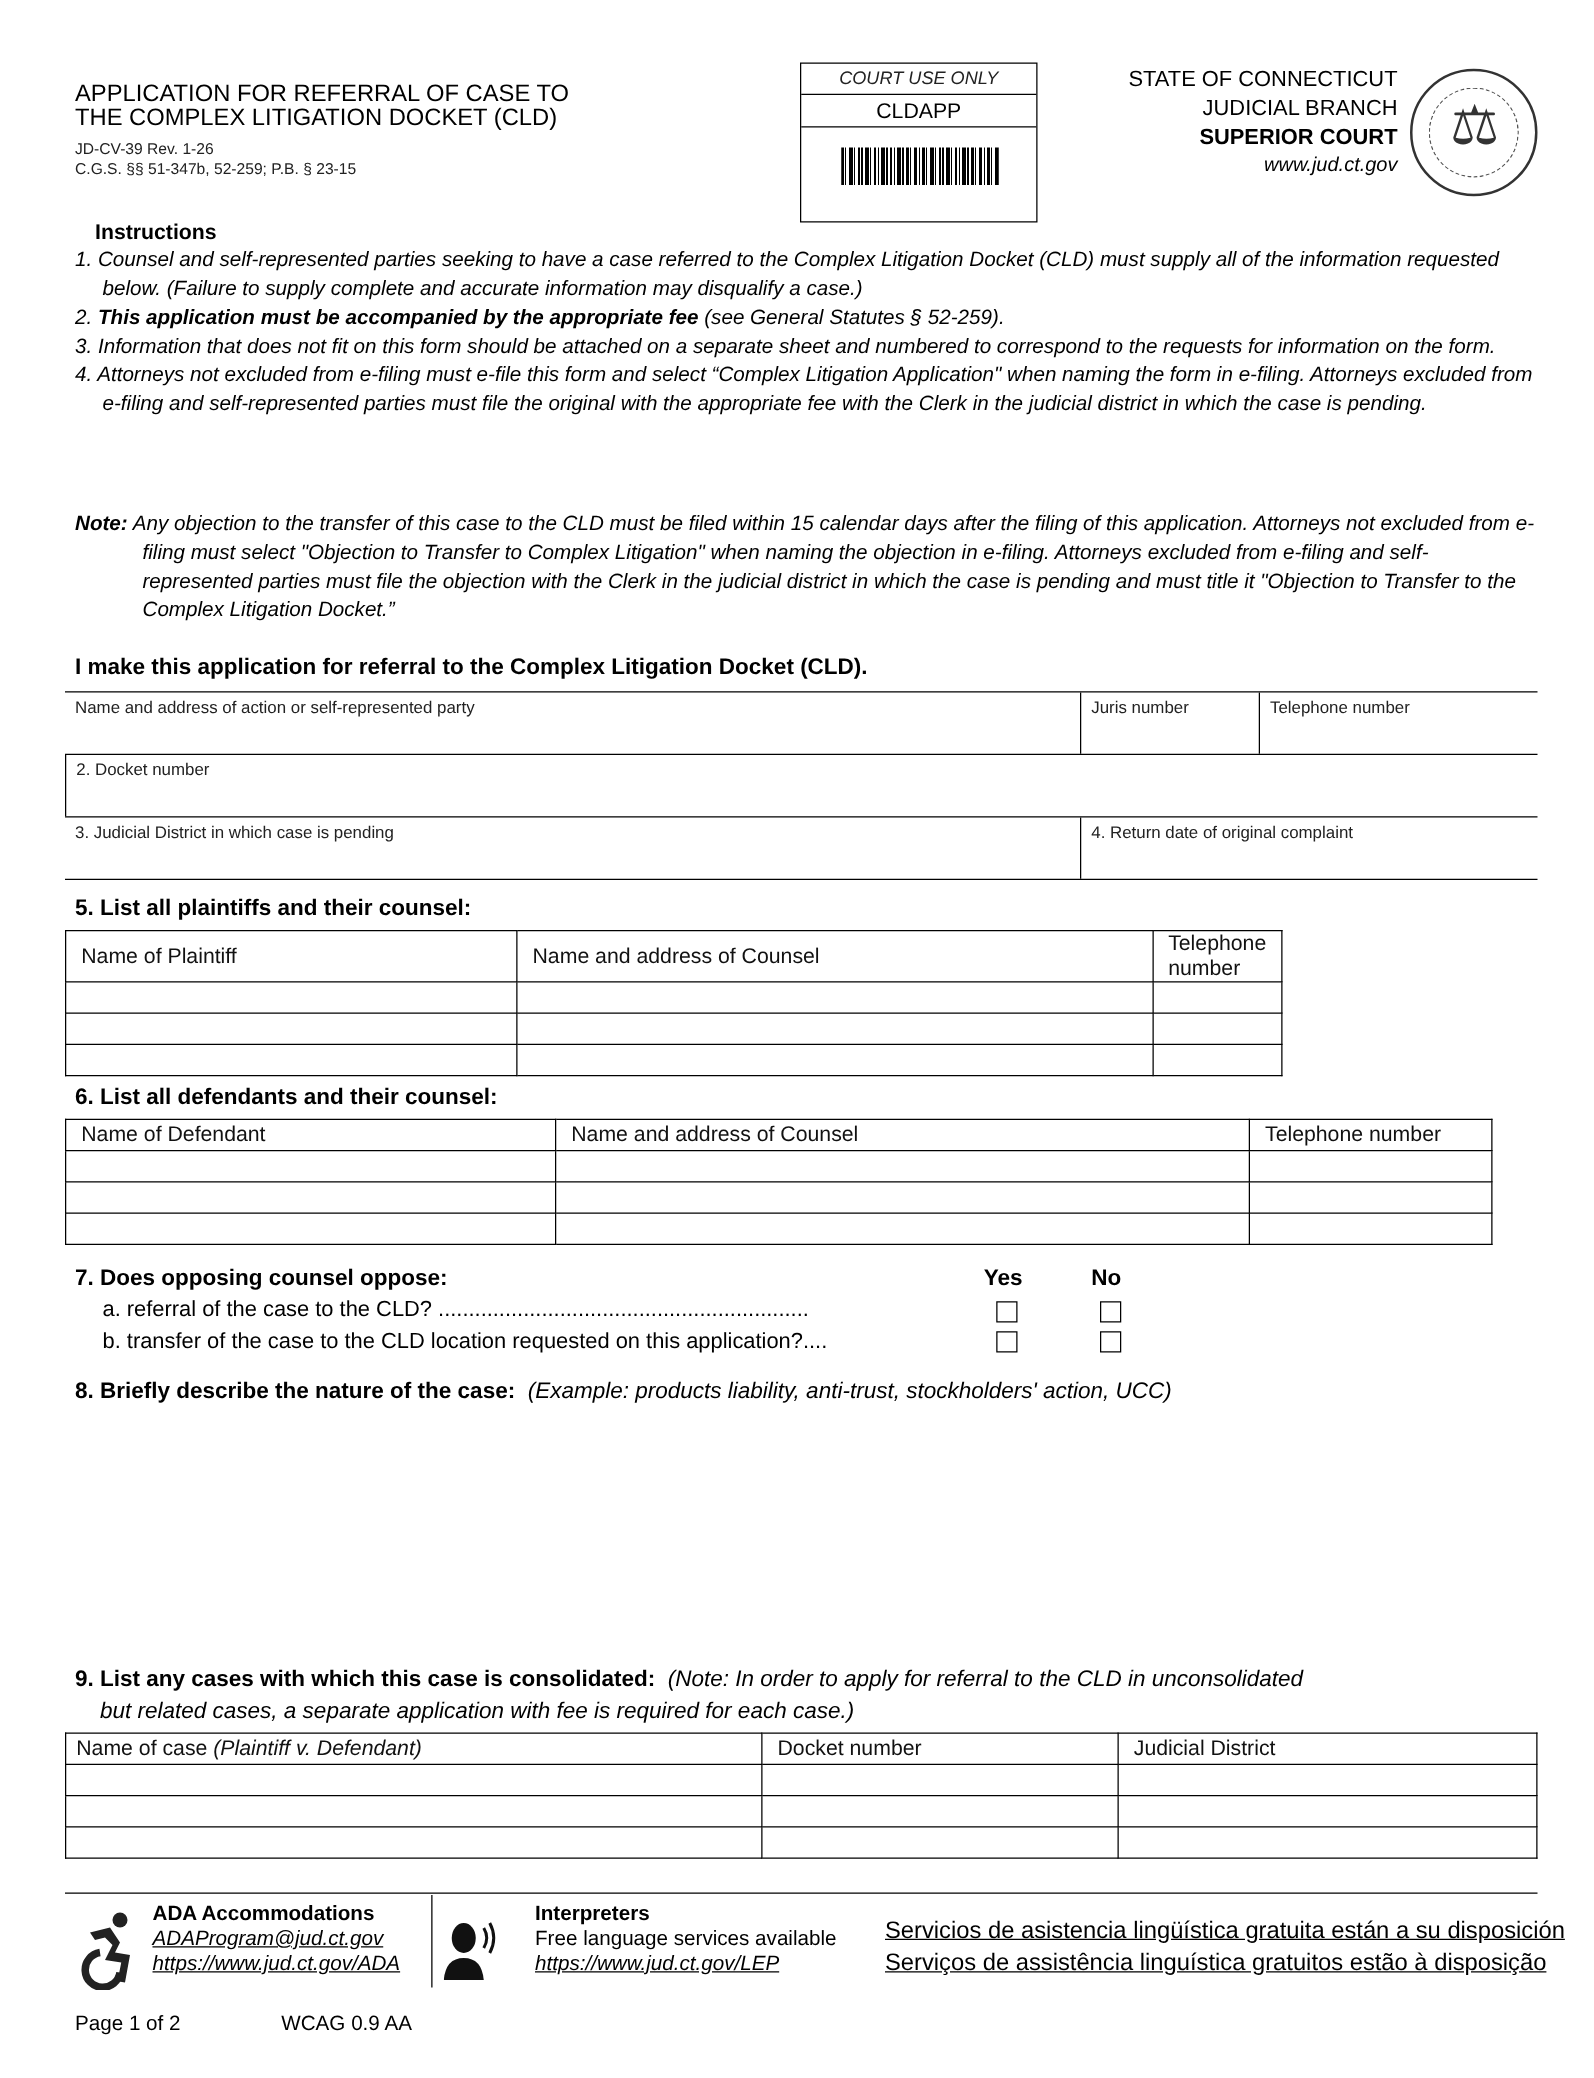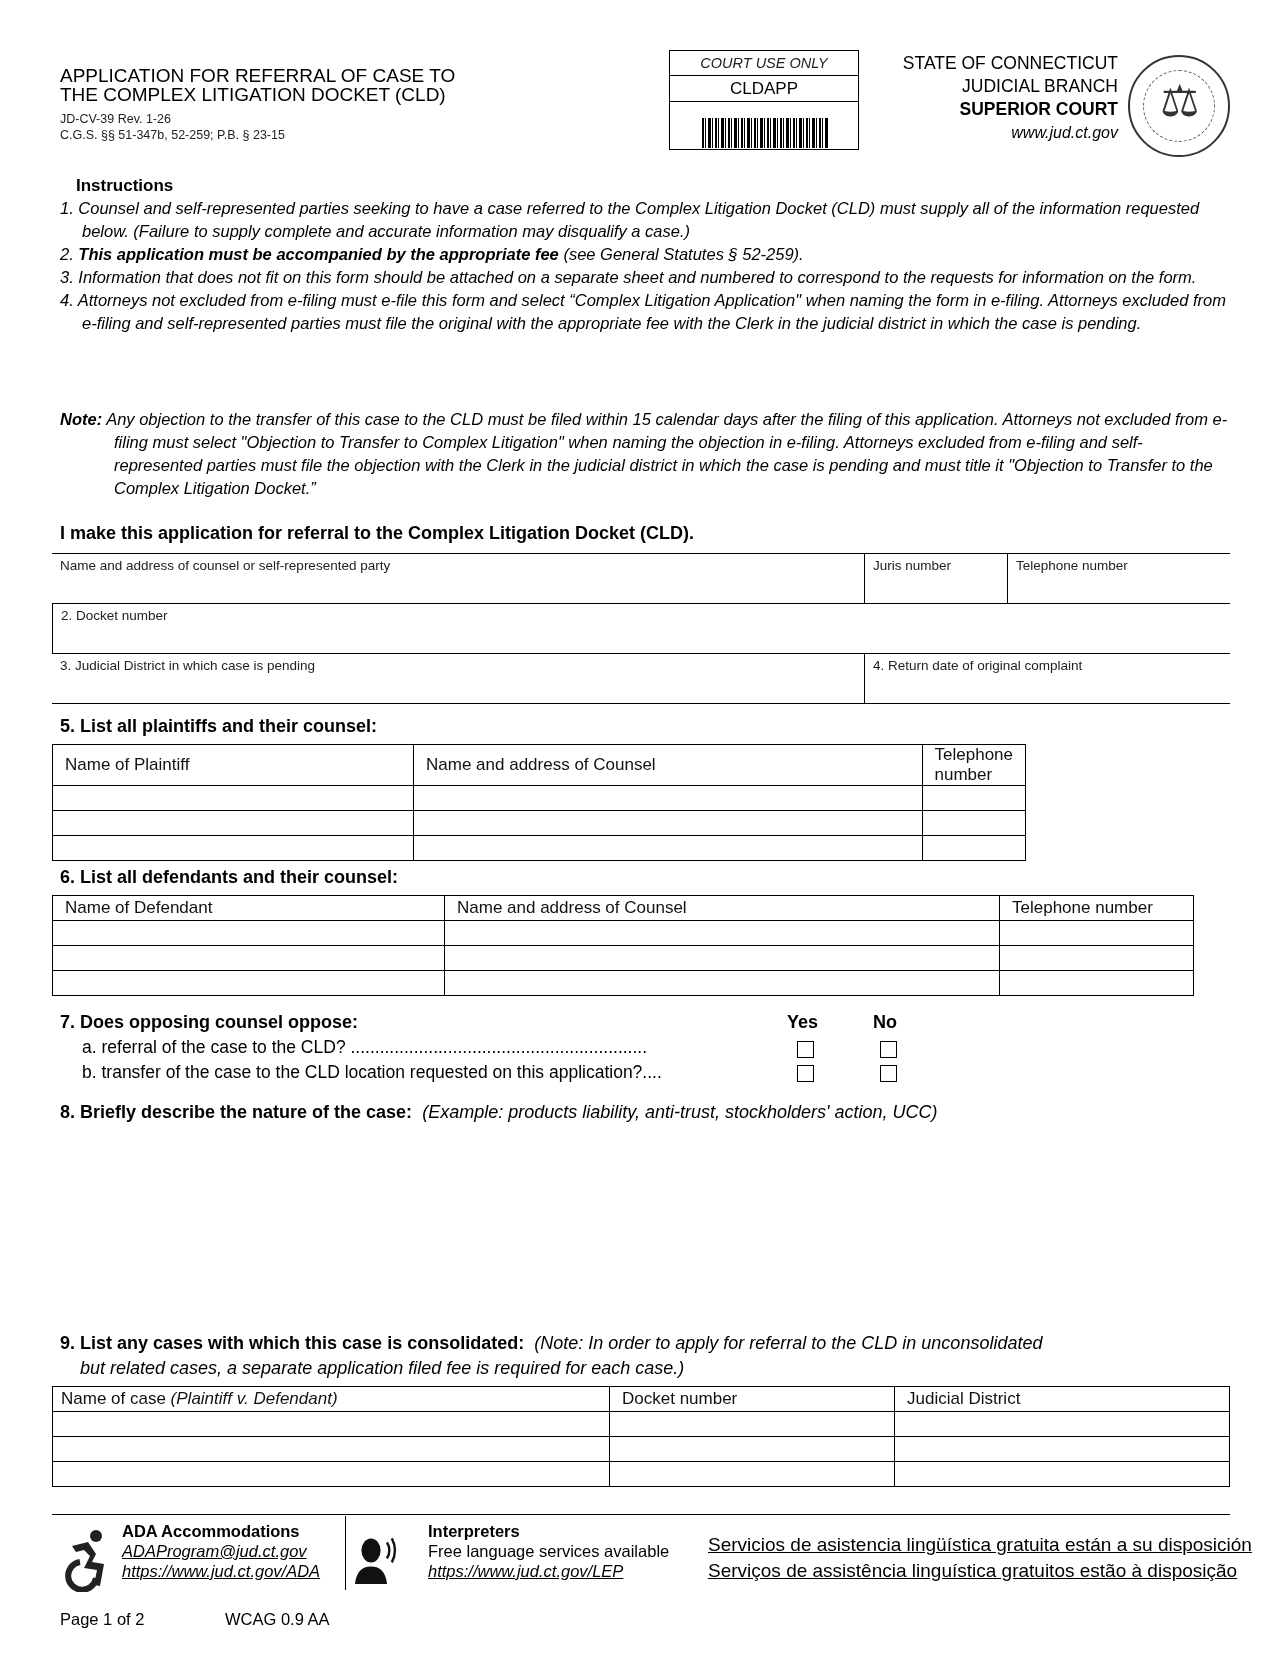--- a/index.html
+++ b/index.html
@@ -3,21 +3,21 @@
 <meta charset="utf-8">
 <style>
   * { box-sizing: border-box; margin: 0; padding: 0; }
   html, body { width: 1275px; height: 1662px; background: #fff; }
   body { font-family: "Liberation Sans", sans-serif; color: #000; position: relative; overflow: hidden; }
   .abs { position: absolute; }
 
   
   .title { left: 60px; top: 66px; font-weight: normal; font-size: 19px; line-height: 19px; }
   .form-meta { left: 60px; top: 111px; font-size: 12.5px; line-height: 16px; color: #222; }
-  .court-box { left: 640px; top: 50px; width: 190px; height: 100px; border: 1px solid #000; margin-left: 29px; }
+  .court-box { left: 640px; top: 50px; width: 190px; height: 128px; border: 1px solid #000; }
   .court-box .row1 { height: 25px; border-bottom: 1px solid #000; text-align: center; font-style: italic; font-size: 14.5px; line-height: 24px; color: #222; }
   .court-box .row2 { height: 26px; border-bottom: 1px solid #000; text-align: center; font-size: 17px; line-height: 25px; }
   .barcode { position: absolute; left: 32px; top: 67px; width: 126px; height: 30px;
     background: repeating-linear-gradient(90deg, #000 0 2px, #fff 2px 3px, #000 3px 4px, #fff 4px 6px, #000 6px 9px, #fff 9px 10px, #000 10px 11px, #fff 11px 13px); }
   .state { right: 157px; top: 52px; text-align: right; font-size: 17.5px; line-height: 23px; }
   .state .bold { font-weight: bold; }
   .state .url { font-style: italic; font-size: 16px; }
   .seal { left: 1128px; top: 55px; width: 102px; height: 102px; border-radius: 50%; border: 2px solid #333; }
   .seal .inner { position: absolute; left: 13px; top: 13px; width: 72px; height: 72px; border-radius: 50%; border: 1px dashed #555; }
   .seal .scale { position: absolute; left: 30px; top: 22px; font-size: 44px; line-height: 44px; color: #333; }
@@ -94,21 +94,21 @@
     <li>3. Information that does not fit on this form should be attached on a separate sheet and numbered to correspond to the requests for information on the form.</li>
     <li>4. Attorneys not excluded from e-filing must e-file this form and select “Complex Litigation Application" when naming the form in e-filing. Attorneys excluded from e-filing and self-represented parties must file the original with the appropriate fee with the Clerk in the judicial district in which the case is pending.</li>
   </ol>
 </div>
 
 <div class="abs note"><b>Note:</b><span> Any objection to the transfer of this case to the CLD must be filed within 15 calendar days after the filing of this application. Attorneys not excluded from e-filing must select "Objection to Transfer to Complex Litigation" when naming the objection in e-filing. Attorneys excluded from e-filing and self-represented parties must file the objection with the Clerk in the judicial district in which the case is pending and must title it "Objection to Transfer to the Complex Litigation Docket.”</span></div>
 
 <div class="abs apphead sec">I make this application for referral to the Complex Litigation Docket (CLD).</div>
 <div class="abs appgrid">
   <div class="r">
-    <div class="c" style="width:812px"><span>Name and address of counsel or self-represented party</span></div>
+    <div class="c" style="width:812px"><span>Name and address of action or self-represented party</span></div>
     <div class="c v" style="width:143px"><span>Juris number</span></div>
     <div class="c v" style="flex:1"><span>Telephone number</span></div>
   </div>
   <div class="r">
     <div class="c v" style="flex:1"><span>2. Docket number</span></div>
   </div>
   <div class="r">
     <div class="c" style="width:812px"><span>3. Judicial District in which case is pending</span></div>
     <div class="c v" style="flex:1"><span>4. Return date of original complaint</span></div>
   </div>
@@ -177,21 +177,21 @@
 <span class="abs cb" style="left:880px; top:1065px;"></span>
 
 <div class="abs sec" style="left:60px; top:1102px;">
   <span>8. Briefly describe the nature of the case:</span>&nbsp;&nbsp;<span class="ital">(Example: products liability, anti-trust, stockholders' action, UCC)</span>
 </div>
 <div class="abs" style="left:60px; top:1130px; width:1170px; height:190px;"></div>
 
 <div class="abs sec" style="left:60px; top:1333px;">
   <span>9. List any cases with which this case is consolidated:</span>&nbsp;&nbsp;<span class="ital">(Note: In order to apply for referral to the CLD in unconsolidated</span>
 </div>
-<div class="abs ital" style="left:80px; top:1358px; font-size:18px;">but related cases, a separate application filed fee is required for each case.)</div>
+<div class="abs ital" style="left:80px; top:1358px; font-size:18px;">but related cases, a separate application with fee is required for each case.)</div>
 <table style="left:52px; top:1386px; width:1178px;">
   <tbody>
       <tr>
     <td style="width:557px; padding-left:8px;"><span>Name of case </span><i>(Plaintiff v. Defendant)</i></td>
     <td style="width:285px">Docket number</td>
     <td>Judicial District</td>
   </tr>
   <tr>
         <td></td>
         <td></td>

